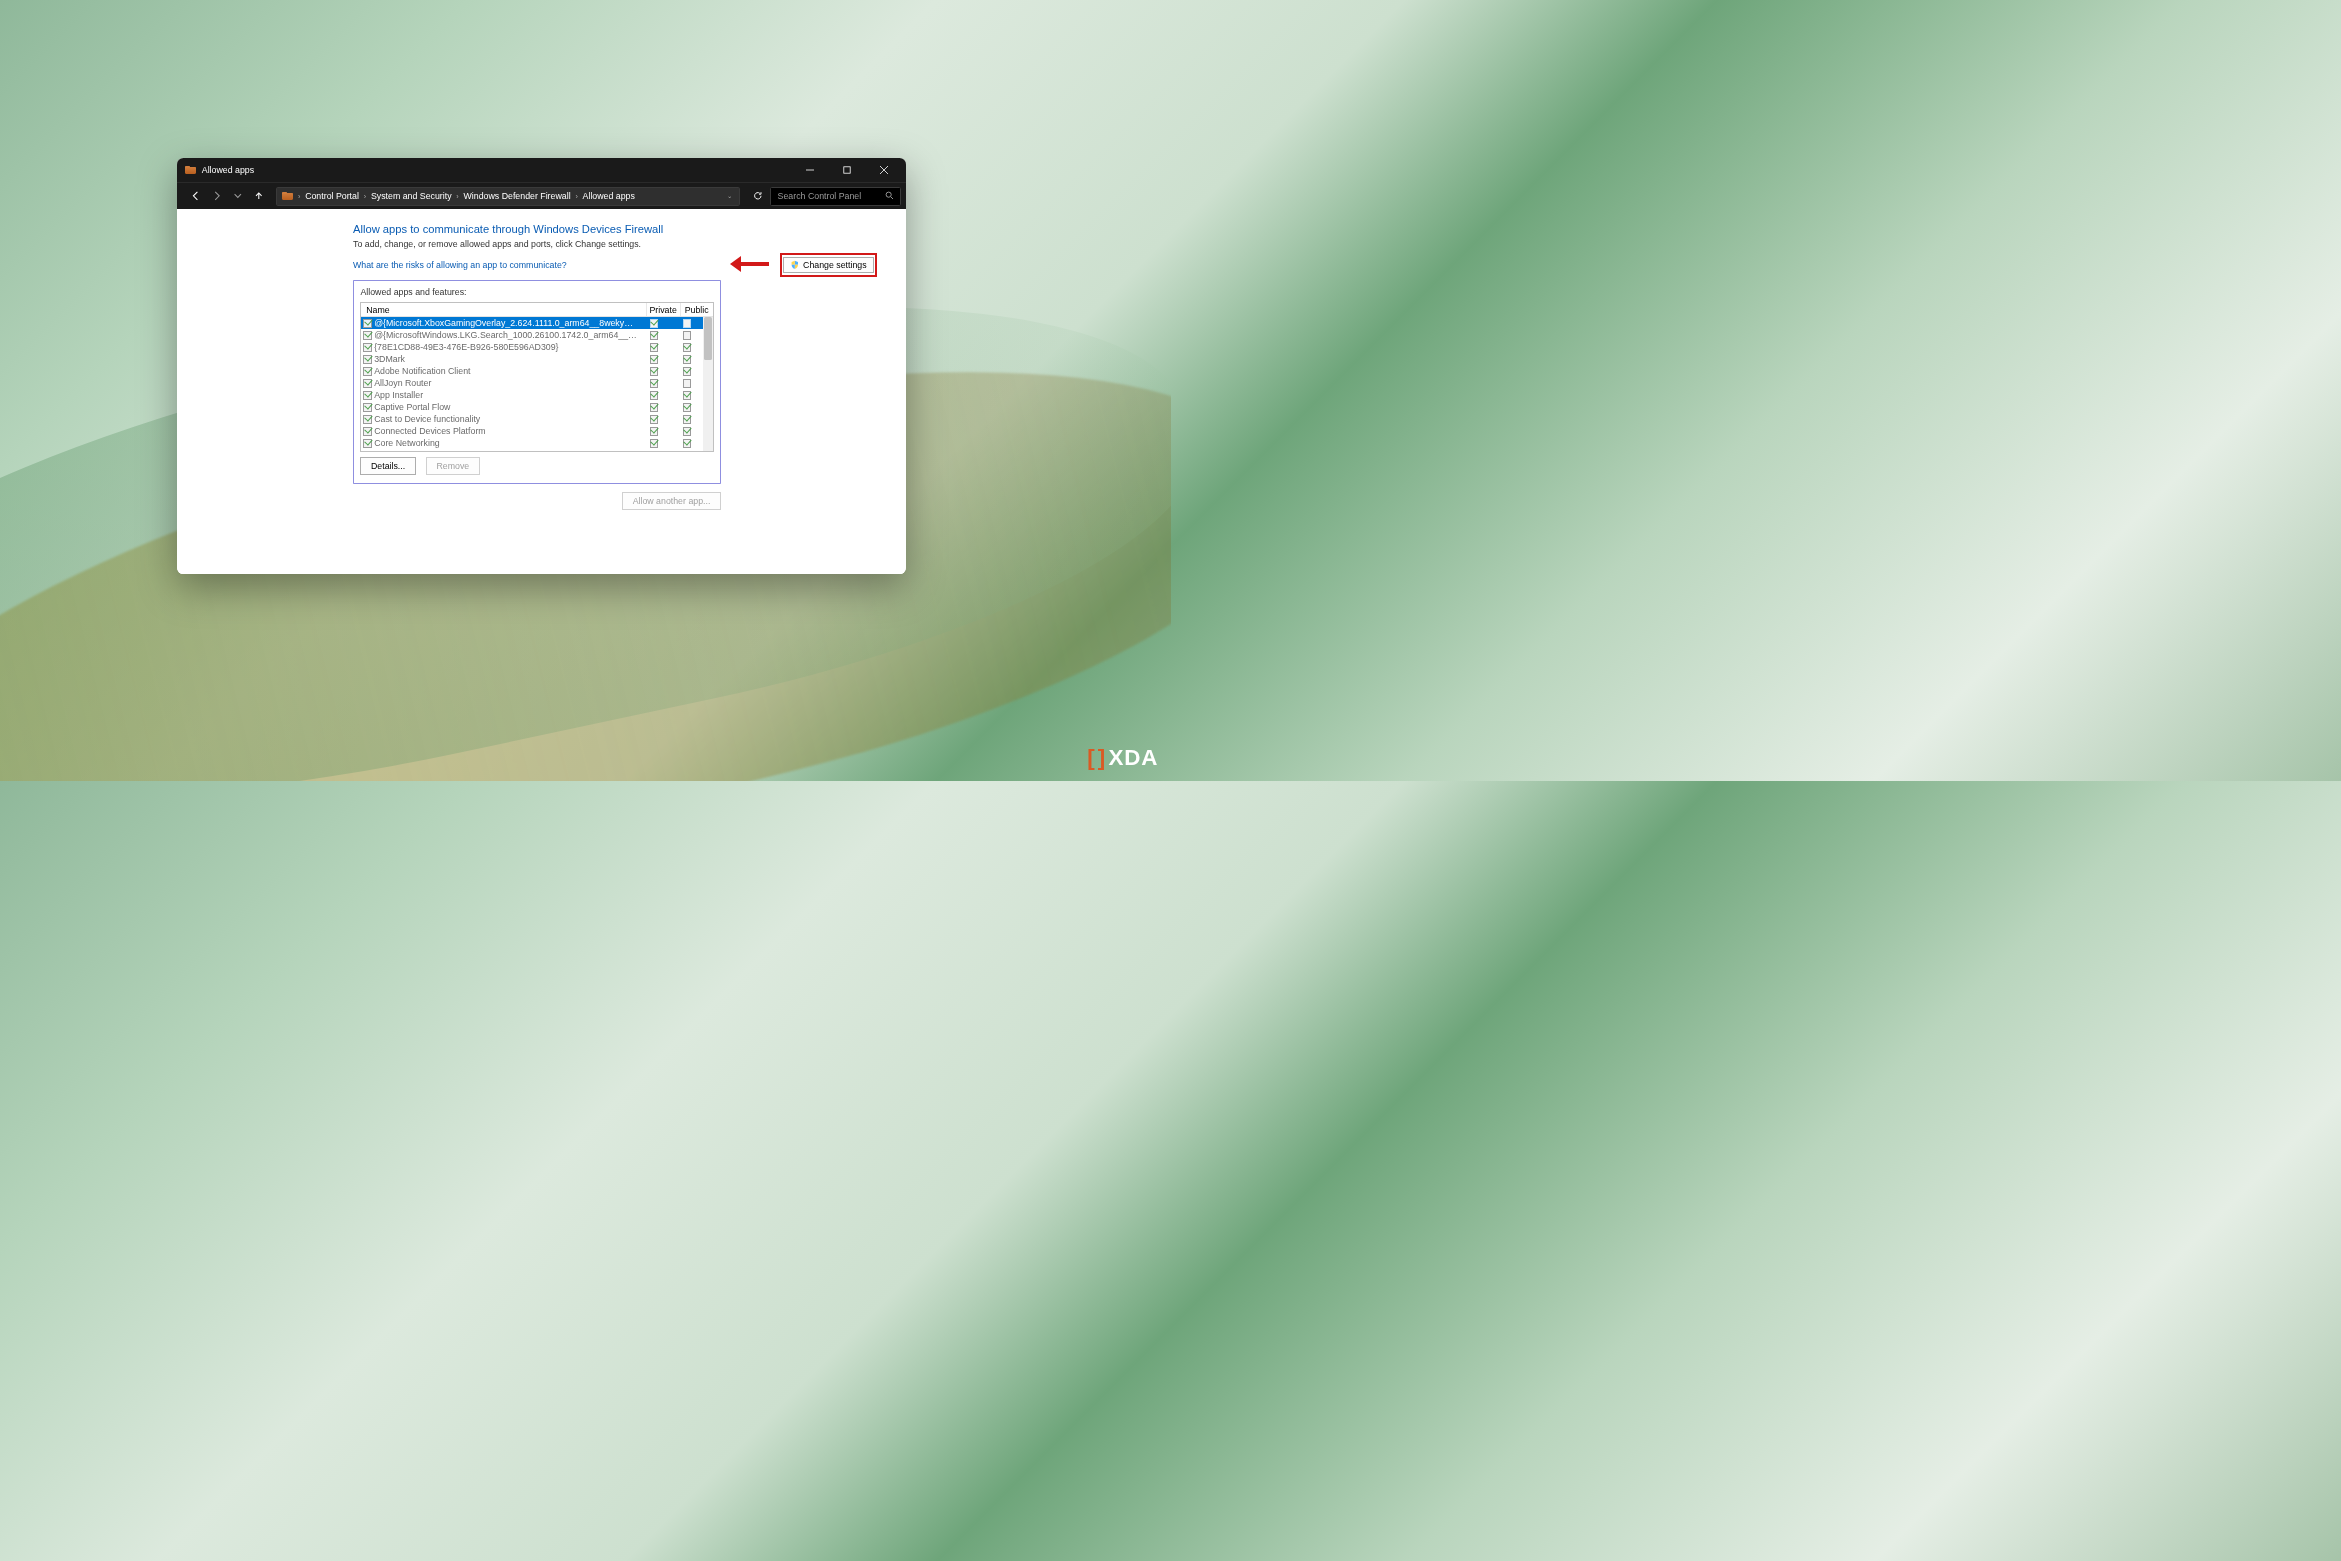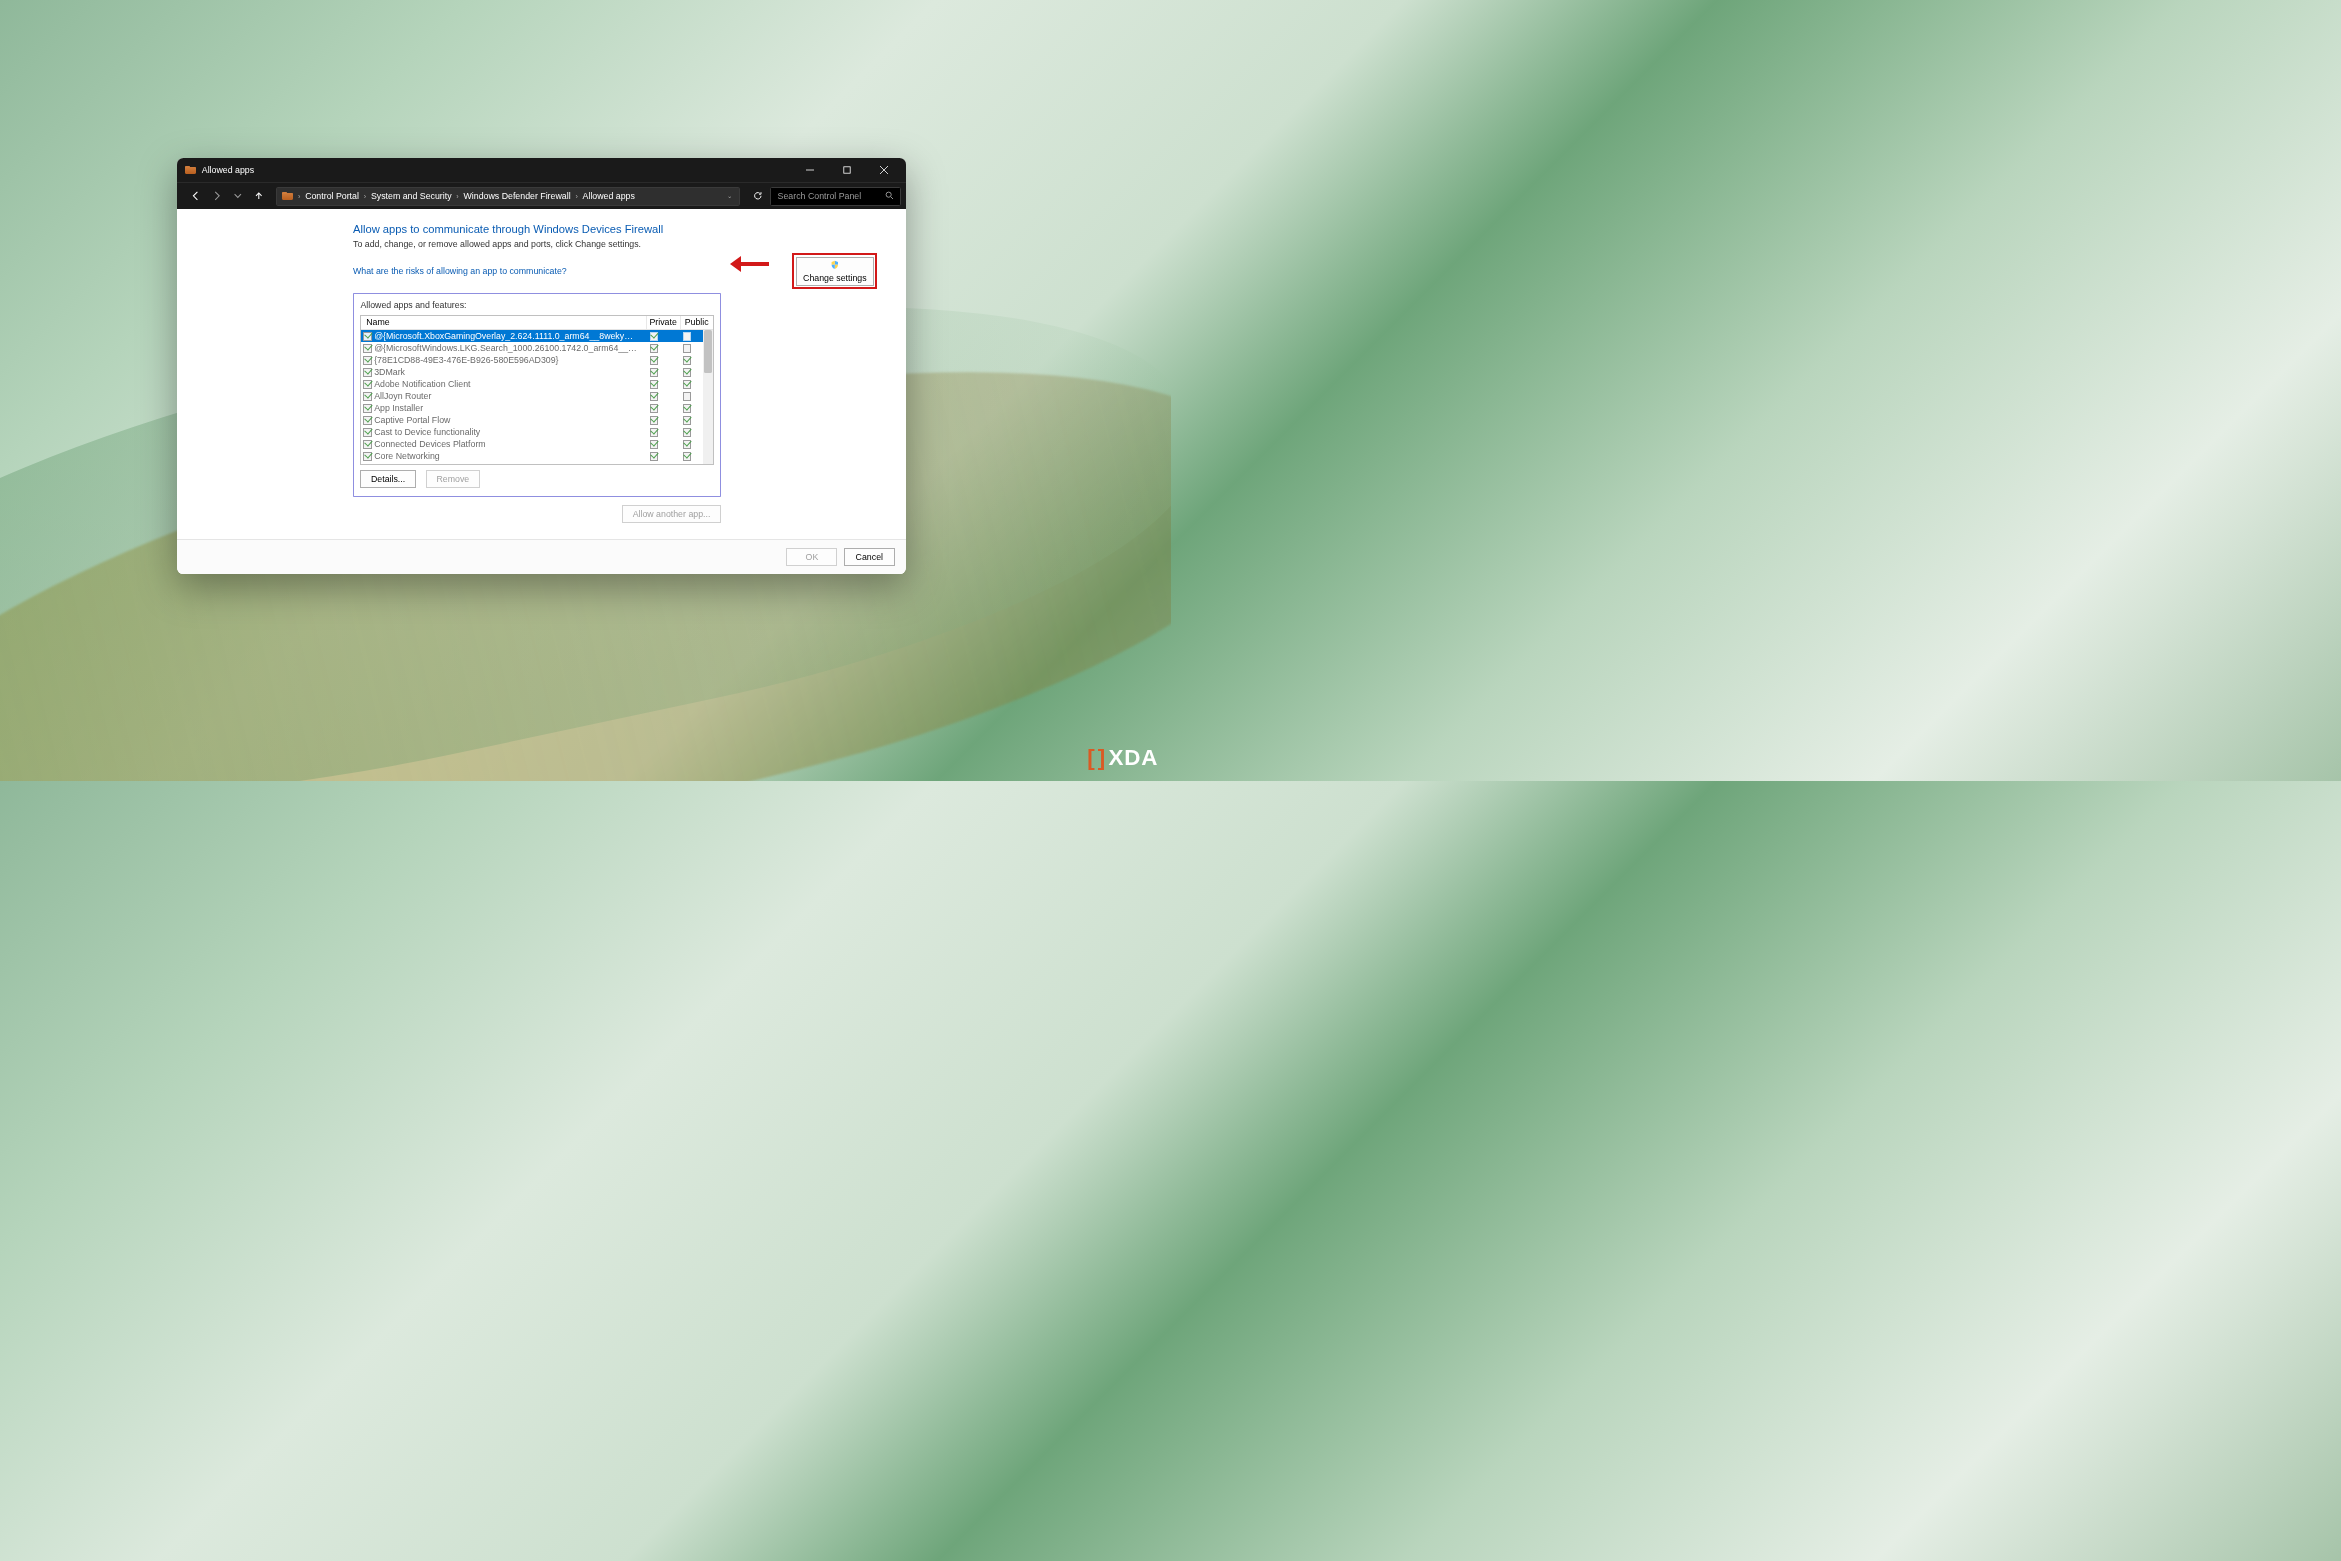--- a/index.html
+++ b/index.html
@@ -36,21 +36,21 @@
 .address .dropdown-arrow { position:absolute; right:6.4px; color:#aaa; font-size:6.4px;}
 .searchbox { width:131px; height:19px; background:#000000; border:0.8px solid #3a3a3a; border-radius:1.6px; display:flex; align-items:center; padding:0 6.4px; color:#999; font-size:8.8px;}
 .searchbox .mag { margin-left:auto; color:#aaa;}
 
 .content-area { flex:1; background:#fff; padding:14.4px 32px 0 176px; position:relative; overflow:hidden;}
 .heading { color:#0a5cb3; font-size:11.2px; font-weight:400; margin-bottom:3.2px;}
 .subtext { font-size:8.8px; color:#333; margin-bottom:8px;}
 .risk-row { display:flex; align-items:center; margin-bottom:6.4px;}
 .link { color:#0a5cb3; font-size:8.8px;}
 .change-btn-wrap { margin-left:auto; position:relative;}
-.change-btn { display:flex; align-items:center; gap:3.2px; padding:2.4px 6.4px; background:#fdfdfd; border:0.8px solid #adadad; font-size:8.8px; position:relative;flex-direction:column;}
+.change-btn { display:flex; align-items:center; gap:3.2px; padding:2.4px 6.4px; background:#fdfdfd; border:0.8px solid #adadad; font-size:8.8px; position:relative;}
 .shield-icon { width:9.6px; height:9.6px; }
 .red-box { position:absolute; left:-3.2px; top:-3.2px; right:-3.2px; bottom:-3.2px; border:2.4px solid #d21919; pointer-events:none;}
 
 .listbox-frame { border:0.8px solid #8f8fe0; border-radius:0.8px; padding:6.4px 6.4px 8px 6.4px; width:368px;}
 .listbox-label { font-size:8.8px; color:#333; margin-bottom:4.8px;}
 .table-wrap { border:0.8px solid #c0c0c0; height:150px; position:relative; background:#fff;}
 .table-head { display:flex; height:14.4px; border-bottom:0.8px solid #e4e4e4; font-size:8.8px; background:#fff;}
 .col-name { flex:1; padding:1.6px 4.8px; border-right:0.8px solid #e8e8e8;}
 .col-priv { width:34px; text-align:center; padding:1.6px 0; border-right:0.8px solid #e8e8e8;}
 .col-pub { width:32px; text-align:center; padding:1.6px 0;}
@@ -319,24 +319,20 @@
       <div class="btn-row">
         <button class="btn">Details...</button>
         <button class="btn disabled">Remove</button>
       </div>
     </div>
     <div class="allow-row">
       <button class="btn disabled">Allow another app...</button>
     </div>
   </div>
 
-  <div class="bottom-bar">
-    <button class="btn disabled">OK</button>
-    <button class="btn">Cancel</button>
-  </div>
 </div>
 
 <div class="arrow-annotation">
   <div class="head"></div>
     <div class="shaft"></div>
 </div>
 
 <div class="watermark">
   <span class="brack">[</span>
     <span class="brack">]</span>

